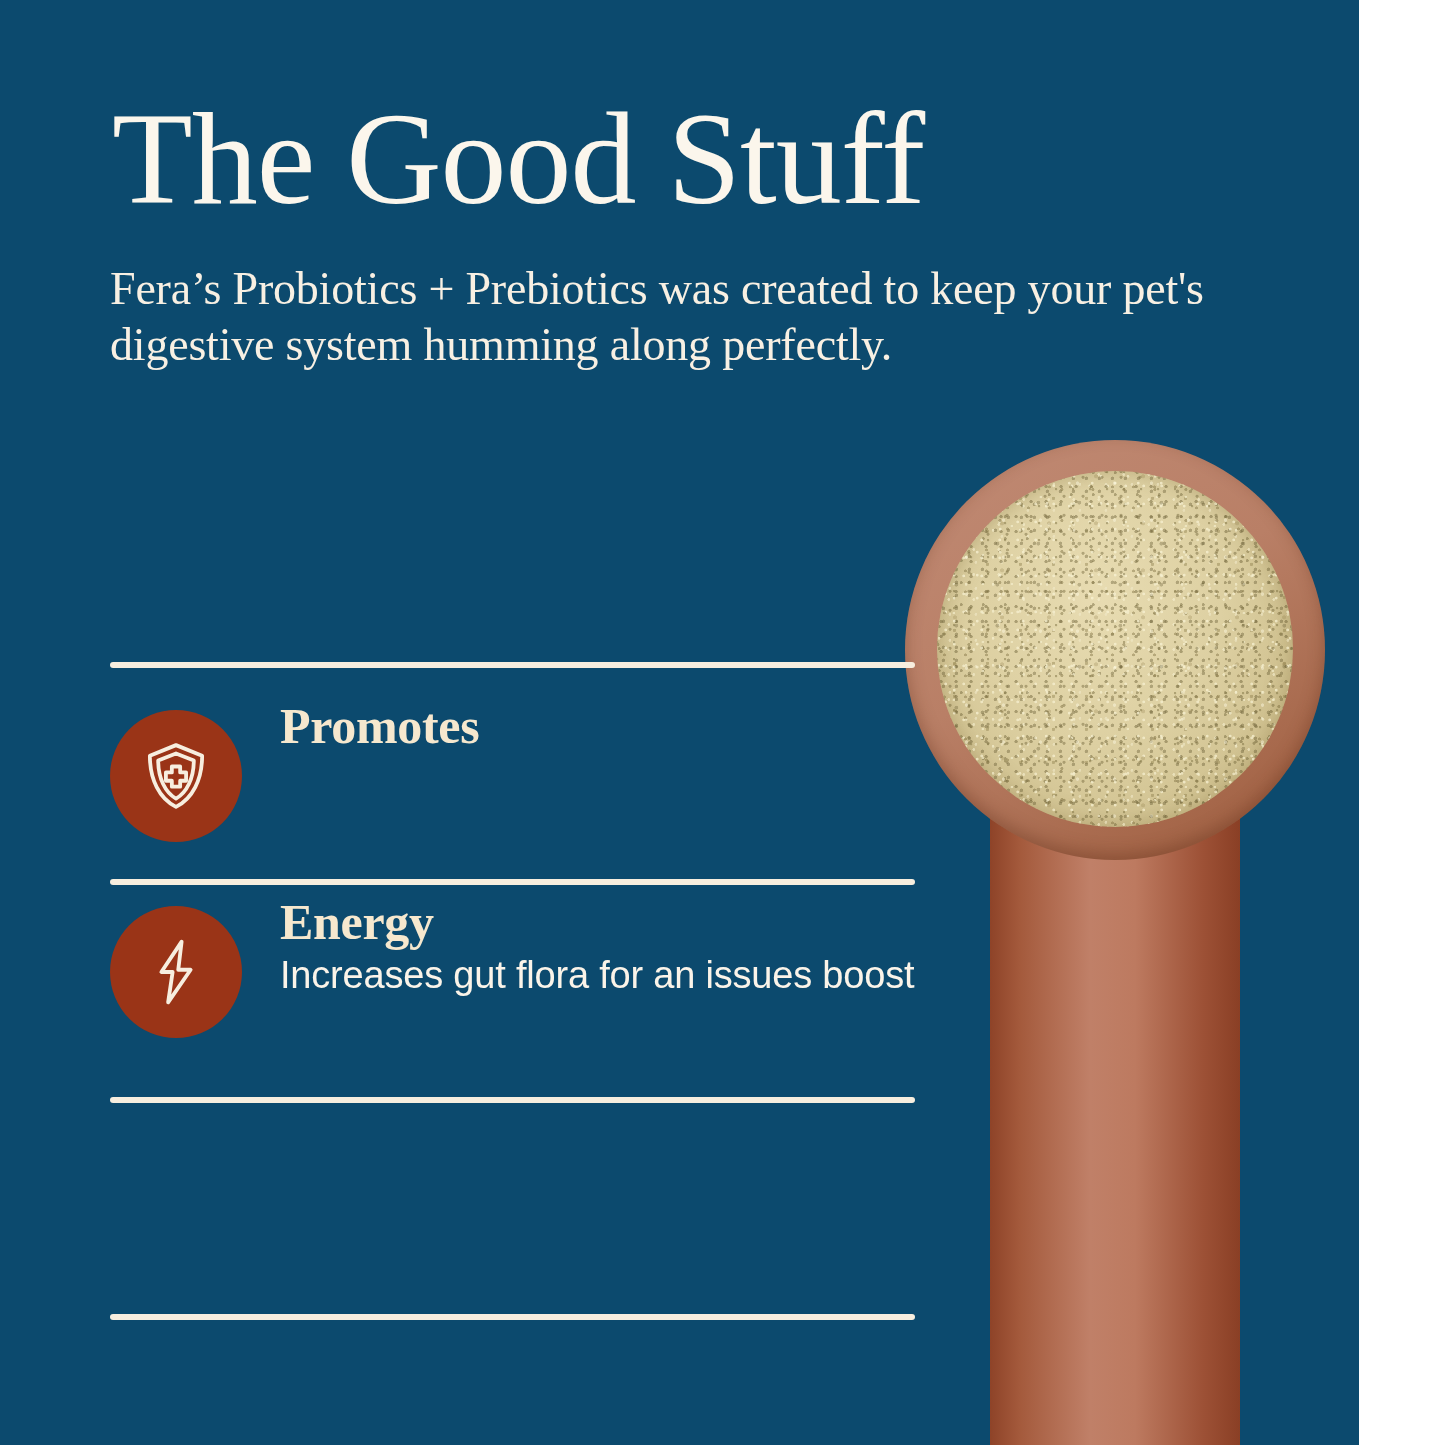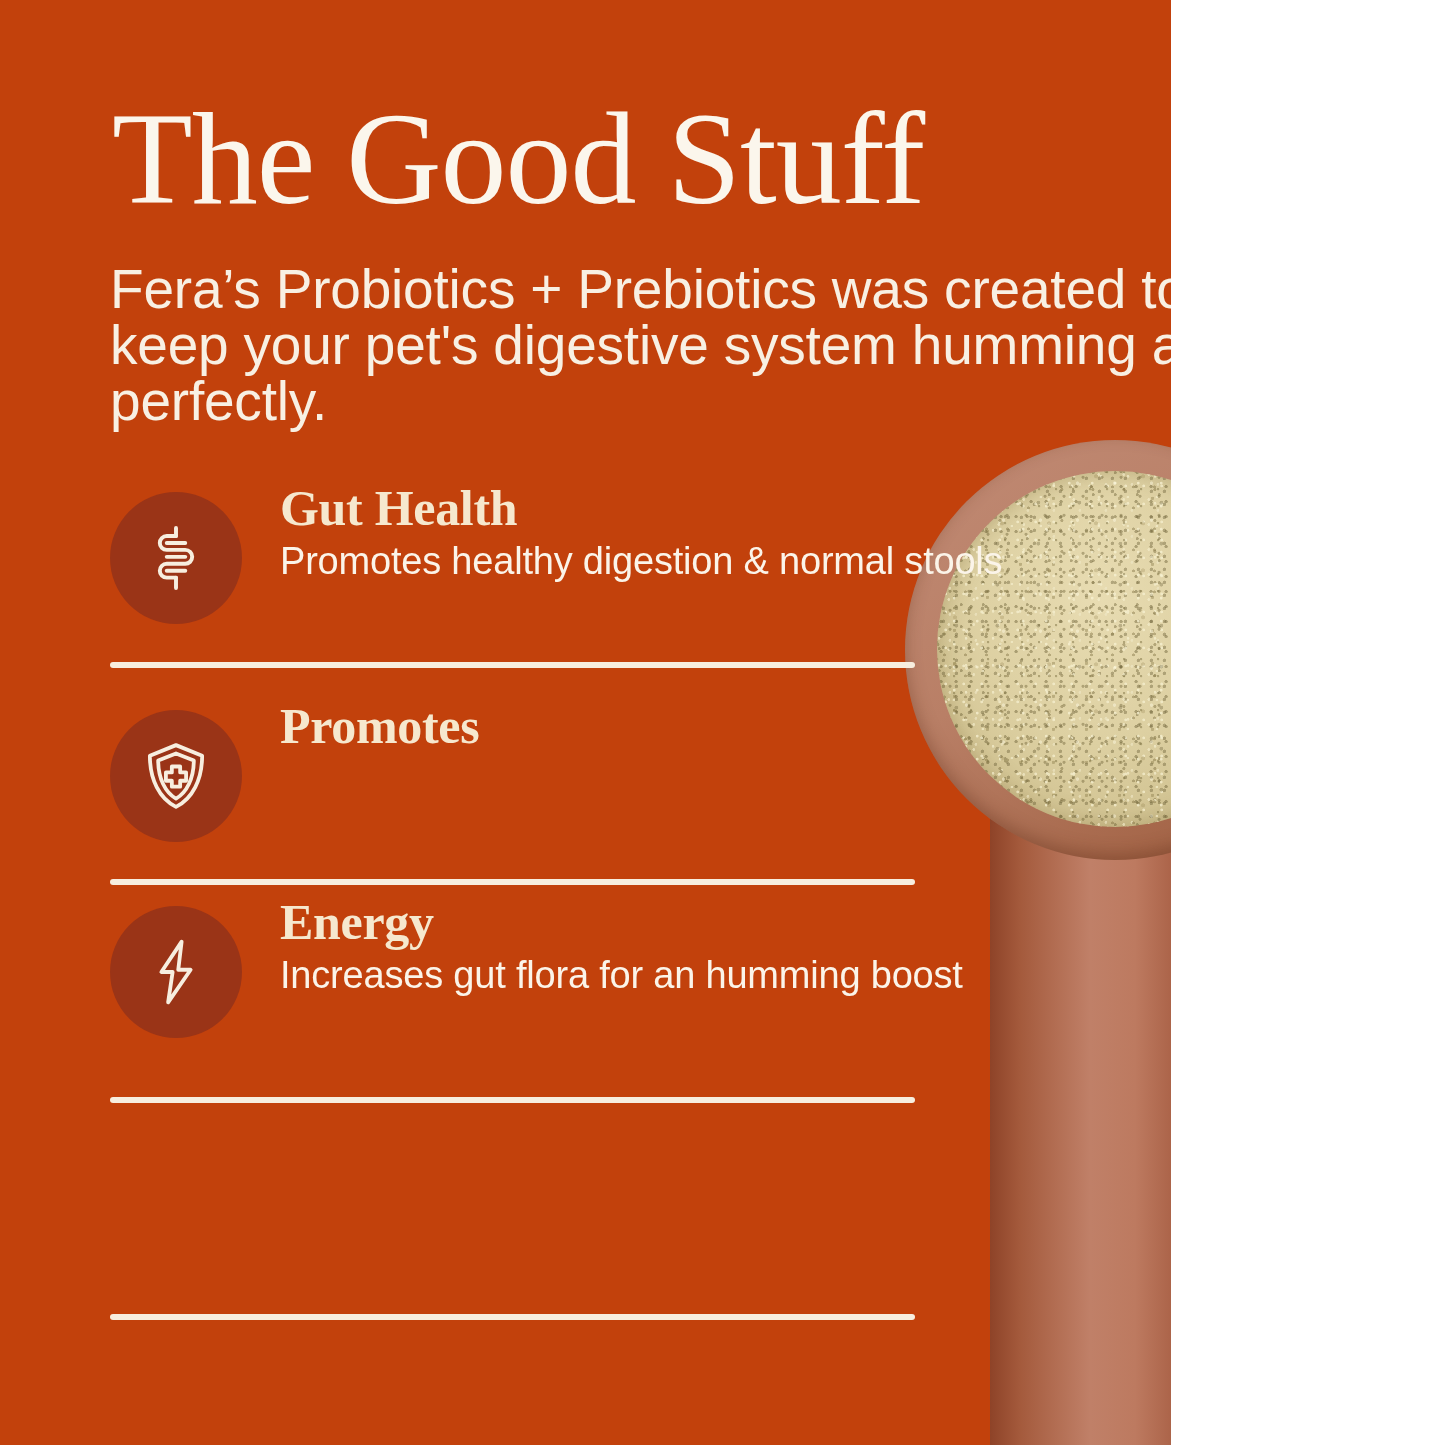--- a/index.html
+++ b/index.html
@@ -7,23 +7,23 @@
     padding: 0;
   }
   body {
     width: 1445px;
     height: 1445px;
     overflow: hidden;
     font-family: "Liberation Sans", sans-serif;
   }
   #page {
     position: relative;
-    width: 1171px;
+    width: 1359px;
     height: 1445px;
-    background: #c2410c;
+    background: #0c4a6e;
     overflow: hidden;
   }
 
   
   #product {
     position: absolute;
     left: 905px;
     top: 440px;
     width: 420px;
     height: 1005px;
@@ -112,22 +112,22 @@
     line-height: 132px;
     color: #FBF6EC;
     letter-spacing: -1px;
     white-space: nowrap;
   }
   #subtitle {
     position: absolute;
     left: 110px;
     top: 261px;
     width: 1180px;
-    font-family: Liberation Sans, sans-serif;
-    font-size: 55px;
+    font-family: Liberation Serif, serif;
+    font-size: 46px;
     line-height: 56px;
     color: #F8F0E3;
     letter-spacing: -0.2px;
   }
 
   
   #features {
     position: absolute;
     left: 0;
     top: 0;
@@ -199,36 +199,20 @@
         <div class="grain2"></div>
       </div>
     </div>
   </div>
 
   <div id="title">The Good Stuff</div>
   <div id="subtitle">Fera’s Probiotics + Prebiotics was created to keep your pet's digestive system humming along perfectly.</div>
 
   <div id="features">
 
-    <div class="feature" style="top:492px;">
-      <div class="icon-wrap">
-        <svg width="74" height="74" viewBox="0 0 64 64" fill="none" stroke="#F7EEDF" stroke-width="3.4" stroke-linecap="round" stroke-linejoin="round">
-          <path d="M32 6 L32 13"></path>
-          <path d="M32 13 L24 13 A6 6 0 0 0 24 25 L40 25 A6 6 0 0 1 40 37 L24 37 A6 6 0 0 0 24 49 L32 49"></path>
-          <path d="M32 49 L32 58"></path>
-          <path d="M24 19 L40 19"></path>
-          <path d="M24 31 L40 31"></path>
-          <path d="M24 43 L40 43"></path>
-        </svg>
-      </div>
-      <div class="ftext">
-        <h3>Gut Health</h3>
-        <p>Promotes healthy digestion &amp; normal stools</p>
-      </div>
-    </div>
 
     <div class="feature" style="top:710px;">
       <div class="icon-wrap">
         <svg width="76" height="76" viewBox="0 0 64 64" fill="none" stroke="#F7EEDF" stroke-width="3.2" stroke-linecap="round" stroke-linejoin="round">
           <path d="M32 6 L54 15 C54 35 46 51 32 58 C18 51 10 35 10 15 Z"></path>
           <path d="M32 13 L47 19 C47 34 41 46 32 51 C23 46 17 34 17 19 Z"></path>
           <path d="M28.5 24 L35.5 24 L35.5 29 L40.5 29 L40.5 36 L35.5 36 L35.5 41 L28.5 41 L28.5 36 L23.5 36 L23.5 29 L28.5 29 Z"></path>
         </svg>
       </div>
       <div class="ftext">
@@ -237,21 +221,21 @@
     </div>
 
     <div class="feature" style="top:906px;">
       <div class="icon-wrap">
         <svg width="72" height="72" viewBox="0 0 64 64" fill="none" stroke="#F7EEDF" stroke-width="3.4" stroke-linecap="round" stroke-linejoin="round">
           <path d="M37 5 L19 32 L29 32 L25 59 L45 30 L34 30 Z"></path>
         </svg>
       </div>
       <div class="ftext">
         <h3>Energy</h3>
-        <p>Increases gut flora for an humming boost</p>
+        <p>Increases gut flora for an issues boost</p>
       </div>
     </div>
 
 
     <div class="divider" style="top:662px; width:805px;"></div>
     <div class="divider" style="top:879px; width:805px;"></div>
     <div class="divider" style="top:1097px; width:805px;"></div>
     <div class="divider" style="top:1314px; width:805px;"></div>
   </div>
 

